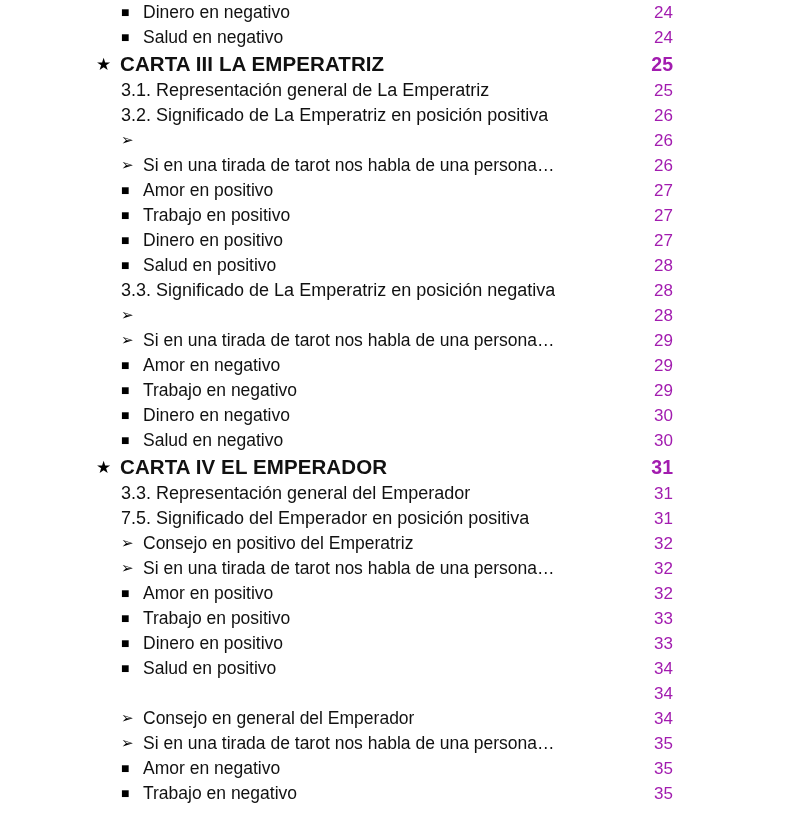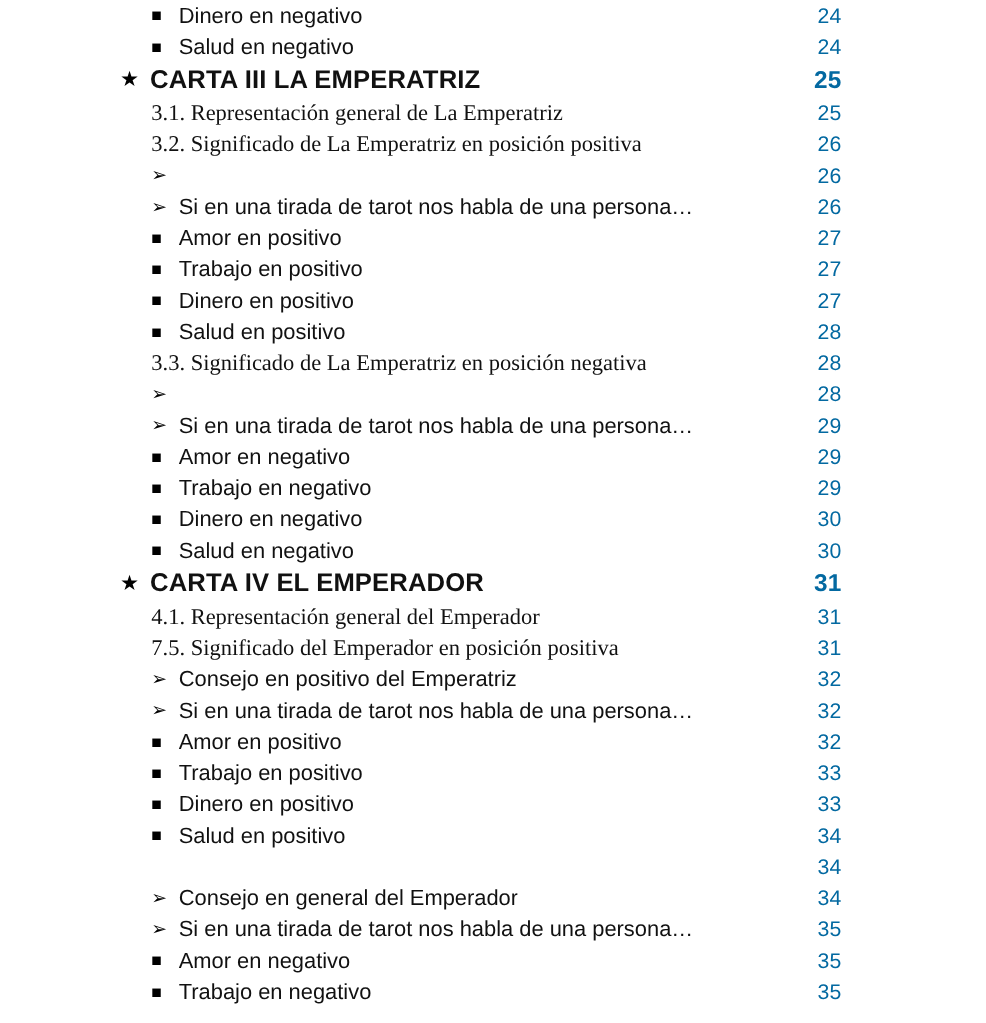--- a/index.html
+++ b/index.html
@@ -66,21 +66,21 @@
     min-width: 4px;
   }
 
   
   .page {
     flex: 0 0 auto;
     width: 60px;
     text-align: right;
     padding-right: 116px;
     font-size: 17px;
-    color: #0369a1;
+    color: #a21caf;
   }
 
   
   .row.level-chapter {
     height: 28px;
     line-height: 28px;
   }
   .row.level-chapter .label {
     padding-left: 96px;
     font-size: 20.5px;
@@ -96,21 +96,20 @@
   .row.level-chapter .page {
     font-size: 19.5px;
     font-weight: 700;
   }
 
   
   .row.level-section .label {
     padding-left: 121px;
     font-size: 18px;
     font-weight: 400;
-    font-family: Liberation Serif, serif;
   }
   .row.level-section .bullet {
     width: 0;
   }
 
   
   .row.level-arrow .label {
     padding-left: 121px;
     font-size: 17.5px;
     font-weight: 400;
@@ -291,21 +290,21 @@
         <span class="label">
           <span class="bullet">★</span>
           <span class="text">CARTA IV EL EMPERADOR</span>
         </span>
         <span class="leader"></span>
         <span class="page">31</span>
       </li>
       <li class="row level-section">
         <span class="label">
           <span class="bullet"></span>
-          <span class="text">4.1. Representación general del Emperador</span>
+          <span class="text">3.3. Representación general del Emperador</span>
         </span>
         <span class="leader"></span>
         <span class="page">31</span>
       </li>
       <li class="row level-section">
         <span class="label">
           <span class="bullet"></span>
           <span class="text">7.5. Significado del Emperador en posición positiva</span>
         </span>
         <span class="leader"></span>

